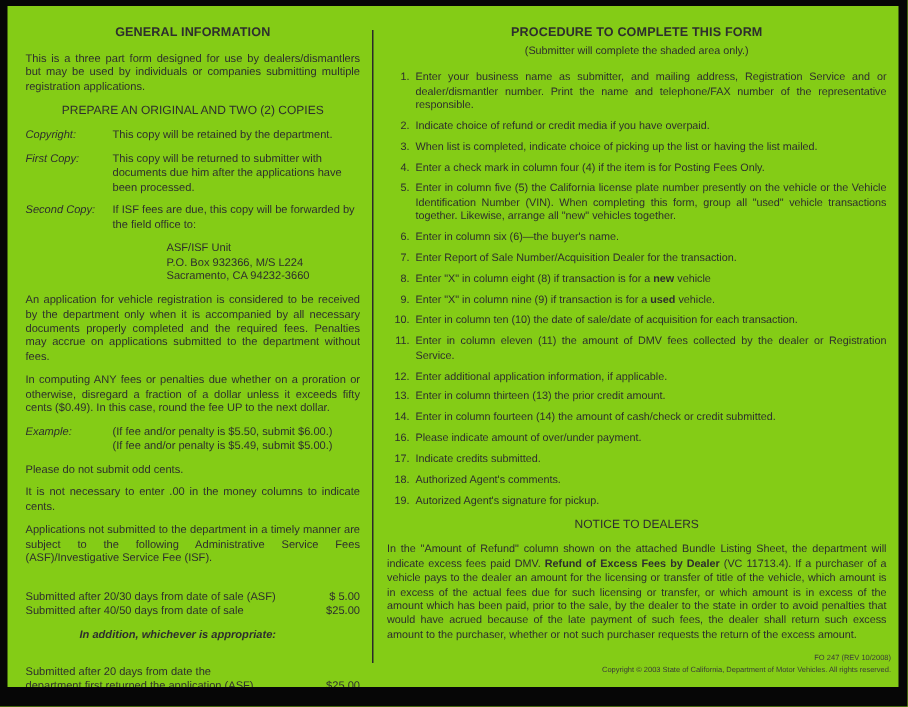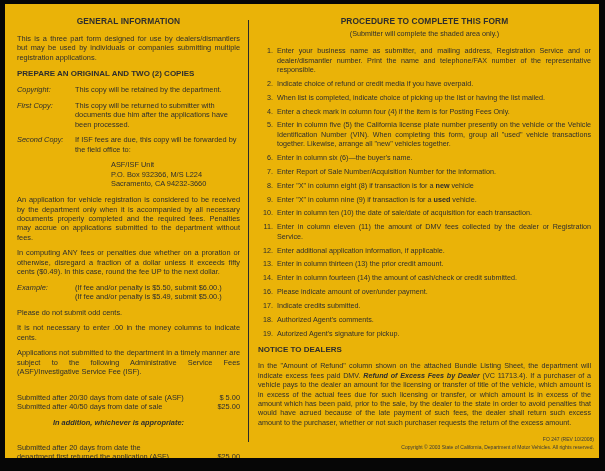--- a/index.html
+++ b/index.html
@@ -6,21 +6,21 @@
   body {
     width:605px; height:471px;
     background:#060606;
     font-family:"Liberation Sans", sans-serif;
     color:#2e2e2e;
     position:relative;
     overflow:hidden;
   }
   .page {
     position:absolute; top:4px; left:5px; right:6px; bottom:13px;
-    background:#eab308;
+    background:#84cc16;
     box-sizing:border-box;
     display:flex;
     padding:8px 4px 4px 6px;
     overflow:hidden;
   }
   .col-left {
     flex:none; width:234px;
     padding:2px 5px 0 6px;
     font-size:7.4px; line-height:1.28;
     box-sizing:border-box;
@@ -35,21 +35,21 @@
     padding:2px 4px 0 6px;
     font-size:7.2px; line-height:1.3;
     position:relative;
     box-sizing:border-box;
   }
   .h-main {
     font-size:8.4px; font-weight:bold; text-align:center;
     margin:2px 0 7px 0; letter-spacing:0.1px;
   }
   .h-sub {
-    font-size:8px; font-weight:bold; text-align:left;
+    font-size:8px; font-weight:normal; text-align:center;
     margin:7px 0 6px 0;
   }
   .subtitle { text-align:center; margin:-5px 0 8px 0; }
   p.block { margin:0 0 6px 0; text-align:justify; }
   p.block-l { margin:0 0 6px 0; }
   .def {
     display:grid; grid-template-columns:54px 1fr;
     column-gap:4px; margin:0 0 6px 0;
   }
   .def-label { font-style:italic; }
@@ -60,21 +60,21 @@
   .bi { font-weight:bold; font-style:italic; margin:0 0 6px 0;padding-left:36px; }
   .items { margin:2px 0 0 0; }
   .item {
     display:grid; grid-template-columns:15px 1fr;
     column-gap:4px; margin:0 0 4.5px 0;
     text-align:justify;
   }
   .item-num { text-align:right; }
   .em-word { font-weight:bold; }
   .notice-par { margin:0; text-align:justify; }
-  .notice-bold { font-weight:bold;font-style:italic; }
+  .notice-bold { font-weight:bold; }
   .footer {
     position:absolute; right:1px; bottom:3px;
     text-align:right; font-size:5px; line-height:1.5; color:#3a3a3a;
     white-space:nowrap;
   }
 </style>
 </head>
 <body>
 
 <div class="page">
@@ -175,21 +175,21 @@
       <div class="item">
         <span class="item-num">5.</span>
         <span>Enter in column five (5) the California license plate number presently on the vehicle or the Vehicle Identification Number (VIN). When completing this form, group all "used" vehicle transactions together. Likewise, arrange all "new" vehicles together.</span>
       </div>
       <div class="item">
         <span class="item-num">6.</span>
         <span>Enter in column six (6)—the buyer's name.</span>
       </div>
       <div class="item">
         <span class="item-num">7.</span>
-        <span>Enter Report of Sale Number/Acquisition Number for the information.</span>
+        <span>Enter Report of Sale Number/Acquisition Dealer for the transaction.</span>
       </div>
       <div class="item">
         <span class="item-num">8.</span>
         <span><span>Enter "X" in column eight (8) if transaction is for a </span><span class="em-word">new</span><span> vehicle</span></span>
       </div>
       <div class="item">
         <span class="item-num">9.</span>
         <span><span>Enter "X" in column nine (9) if transaction is for a </span><span class="em-word">used</span><span> vehicle.</span></span>
       </div>
       <div class="item">

